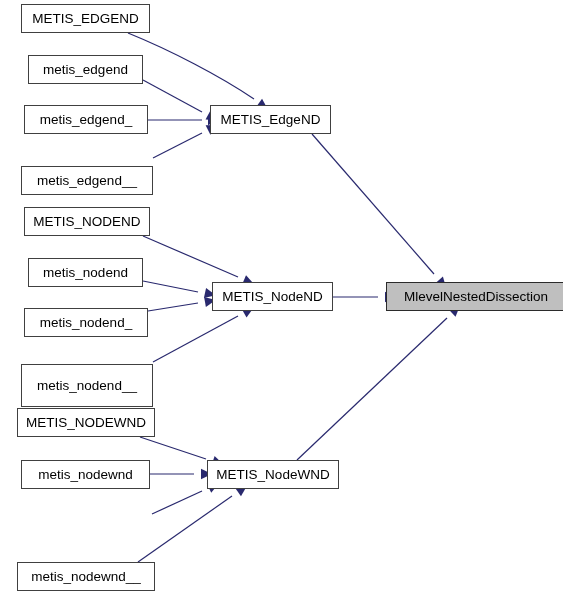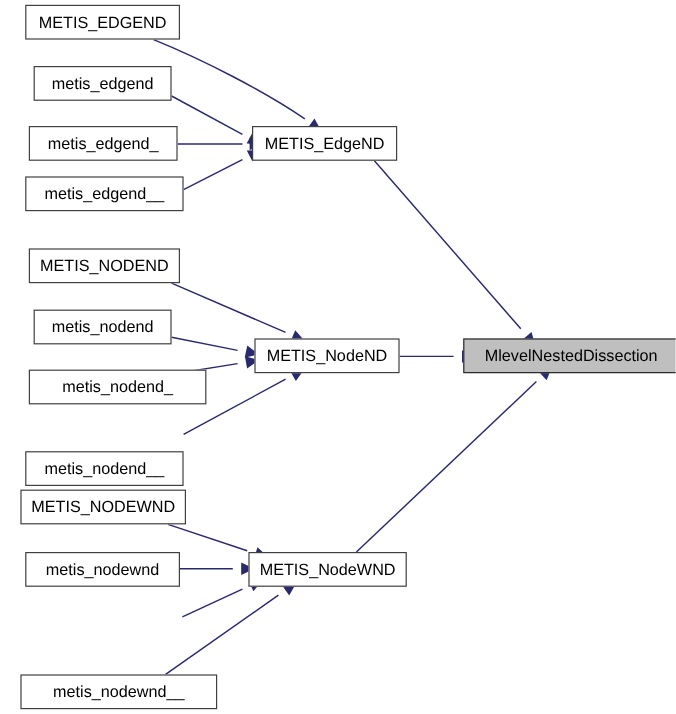--- a/index.html
+++ b/index.html
@@ -84,42 +84,42 @@
     </svg>
 <div class="node" style="left: 11px; top: 4px; width: 129px; height: 29px;">
       <span class="node-label">METIS_EDGEND</span>
     </div>
     <div class="node" style="left: 18px; top: 55px; width: 115px; height: 29px;">
       <span class="node-label">metis_edgend</span>
     </div>
     <div class="node" style="left: 14px; top: 105px; width: 124px; height: 29px; text-align: center;">
       <span class="node-label">metis_edgend_</span>
     </div>
-    <div class="node" style="left: 11px; top: 147px; width: 132px; height: 29px;">
+    <div class="node" style="left: 11px; top: 166px; width: 132px; height: 29px;">
       <span class="node-label">metis_edgend__</span>
     </div>
     <div class="node" style="left: 14px; top: 207px; width: 126px; height: 29px;">
       <span class="node-label">METIS_NODEND</span>
     </div>
     <div class="node" style="left: 18px; top: 258px; width: 115px; height: 29px;">
       <span class="node-label">metis_nodend</span>
     </div>
-    <div class="node" style="left: 14px; top: 308px; width: 148px; height: 29px;">
+    <div class="node" style="left: 14px; top: 308px; width: 124px; height: 29px;">
       <span class="node-label">metis_nodend_</span>
     </div>
-    <div class="node" style="left: 11px; top: 376px; width: 132px; height: 29px;">
+    <div class="node" style="left: 11px; top: 364px; width: 132px; height: 43px;">
       <span class="node-label">metis_nodend__</span>
     </div>
     <div class="node" style="left: 7px; top: 408px; width: 138px; height: 29px;">
       <span class="node-label">METIS_NODEWND</span>
     </div>
     <div class="node" style="left: 11px; top: 460px; width: 129px; height: 29px;">
       <span class="node-label">metis_nodewnd</span>
     </div>
-    <div class="node" style="left: 7px; top: 562px; width: 164px; height: 29px;">
+    <div class="node" style="left: 7px; top: 562px; width: 138px; height: 29px;">
       <span class="node-label">metis_nodewnd__</span>
     </div>
     <div class="node" style="left: 200px; top: 105px; width: 121px; height: 29px;">
       <span class="node-label">METIS_EdgeND</span>
     </div>
     <div class="node" style="left: 202px; top: 282px; width: 121px; height: 29px;">
       <span class="node-label">METIS_NodeND</span>
     </div>
     <div class="node" style="left: 197px; top: 460px; width: 132px; height: 29px;">
       <span class="node-label">METIS_NodeWND</span>

